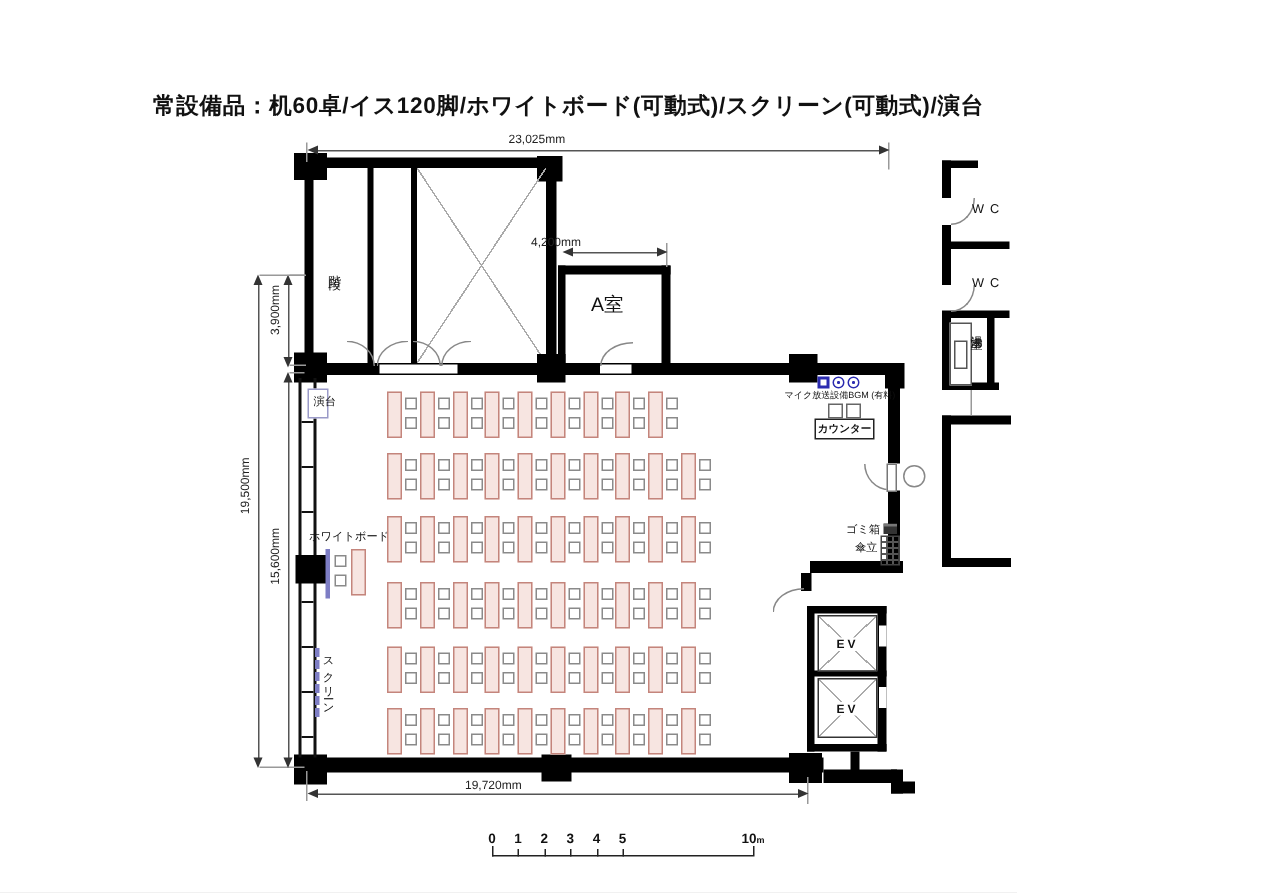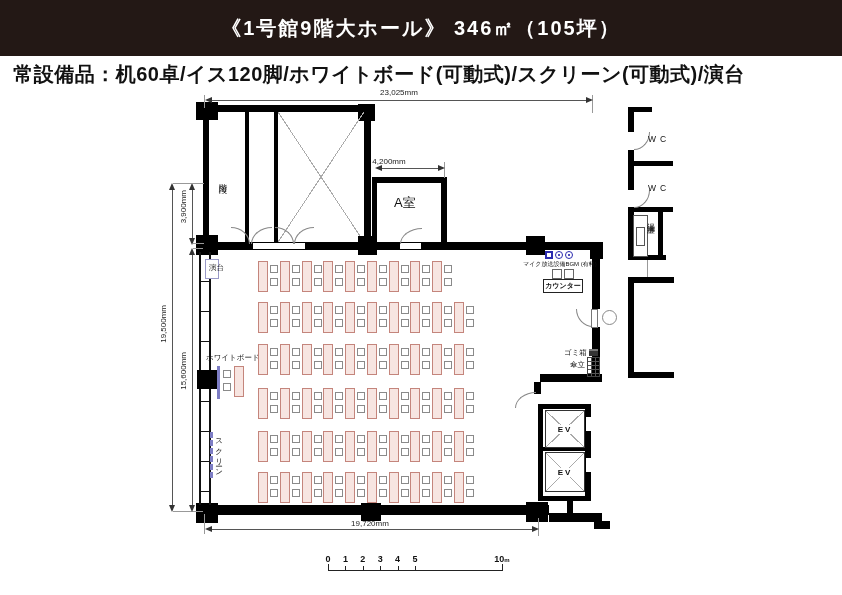--- a/index.html
+++ b/index.html
@@ -3,33 +3,33 @@
 <meta charset="utf-8">
 <style>
   html,body{margin:0;padding:0;background:#e8e8e8;}
   .page{position:relative;width:842px;height:595px;background:#ffffff;overflow:hidden;
         font-family:"Liberation Sans","DejaVu Sans",sans-serif;color:#111;}
   
   .hdr{position:absolute;left:0;top:0;width:842px;height:56px;background:#231815;
        display:flex;align-items:center;justify-content:center;}
   .hdr .t{color:#fff;font-size:20px;font-weight:700;letter-spacing:2px;}
   .sub{position:absolute;left:0;top:61px;width:758px;text-align:center;
-       font-size:20px;font-weight:700;letter-spacing:.5px;}
+       font-size:15px;font-weight:700;letter-spacing:.5px;}
   
   .w{position:absolute;background:#000;}
   .win{position:absolute;border-left:2px solid #111;border-right:2px solid #111;
        background:repeating-linear-gradient(to bottom,transparent 0 29px,#111 29px 30px);}
   .ln{position:absolute;background:#555;}
   .lnl{position:absolute;background:#999;}
   .ar{position:absolute;width:0;height:0;}
   .ar-l{border-top:3px solid transparent;border-bottom:3px solid transparent;border-right:7px solid #333;}
   .ar-r{border-top:3px solid transparent;border-bottom:3px solid transparent;border-left:7px solid #333;}
   .ar-u{border-left:3px solid transparent;border-right:3px solid transparent;border-bottom:7px solid #333;}
   .ar-d{border-left:3px solid transparent;border-right:3px solid transparent;border-top:7px solid #333;}
-  .dlbl{position:absolute;font-size:8px;color:#222;text-align:center;white-space:nowrap;}
+  .dlbl{position:absolute;font-size:8px;color:#222;white-space:nowrap;}
   .vlbl{position:absolute;writing-mode:vertical-rl;transform:rotate(180deg);
         font-size:8px;color:#222;white-space:nowrap;}
   .lbl{position:absolute;font-size:7.5px;color:#111;white-space:nowrap;line-height:1;}
   .vtxt{position:absolute;writing-mode:vertical-rl;font-size:8.5px;color:#111;letter-spacing:2px;line-height:1;}
   .xbox{position:absolute;background:
     linear-gradient(to top right,transparent calc(50% - .5px),#aaa calc(50% - .5px) calc(50% + .5px),transparent calc(50% + .5px)),
     linear-gradient(to bottom right,transparent calc(50% - .5px),#aaa calc(50% - .5px) calc(50% + .5px),transparent calc(50% + .5px));}
   .ev{border:1px solid #333;display:flex;align-items:center;justify-content:center;}
   .ev span{background:#fff;font-size:8px;font-weight:700;letter-spacing:2px;padding:0 1px;}
   .arc{position:absolute;}
@@ -60,23 +60,20 @@
   .scale .base{position:absolute;height:1px;background:#222;}
   .scale .tick{position:absolute;width:1px;background:#222;}
   .scale .num{position:absolute;font-size:9px;font-weight:700;color:#111;transform:translateX(-50%);}
   .scale .unit{font-size:6px;font-weight:700;}
 </style>
 </head>
 <body>
 
 <div class="page">
 
-  <div class="hdr">
-    <div class="t">《1号館9階大ホール》 346㎡（105坪）</div>
-  </div>
   <div class="sub">常設備品：机60卓/イス120脚/ホワイトボード(可動式)/スクリーン(可動式)/演台</div>
 
   <div class="w" style="left:203px;top:105px;width:168px;height:7px"></div>
   <div class="w" style="left:203px;top:105px;width:6px;height:142px"></div>
   <div class="w" style="left:196px;top:102px;width:22px;height:18px"></div>
   <div class="w" style="left:196px;top:235px;width:22px;height:20px"></div>
   <div class="w" style="left:245px;top:112px;width:4px;height:131px"></div>
   <div class="w" style="left:274px;top:112px;width:4px;height:131px"></div>
   <div class="w" style="left:364px;top:112px;width:7px;height:131px"></div>
   <div class="w" style="left:358px;top:104px;width:17px;height:17px"></div>

